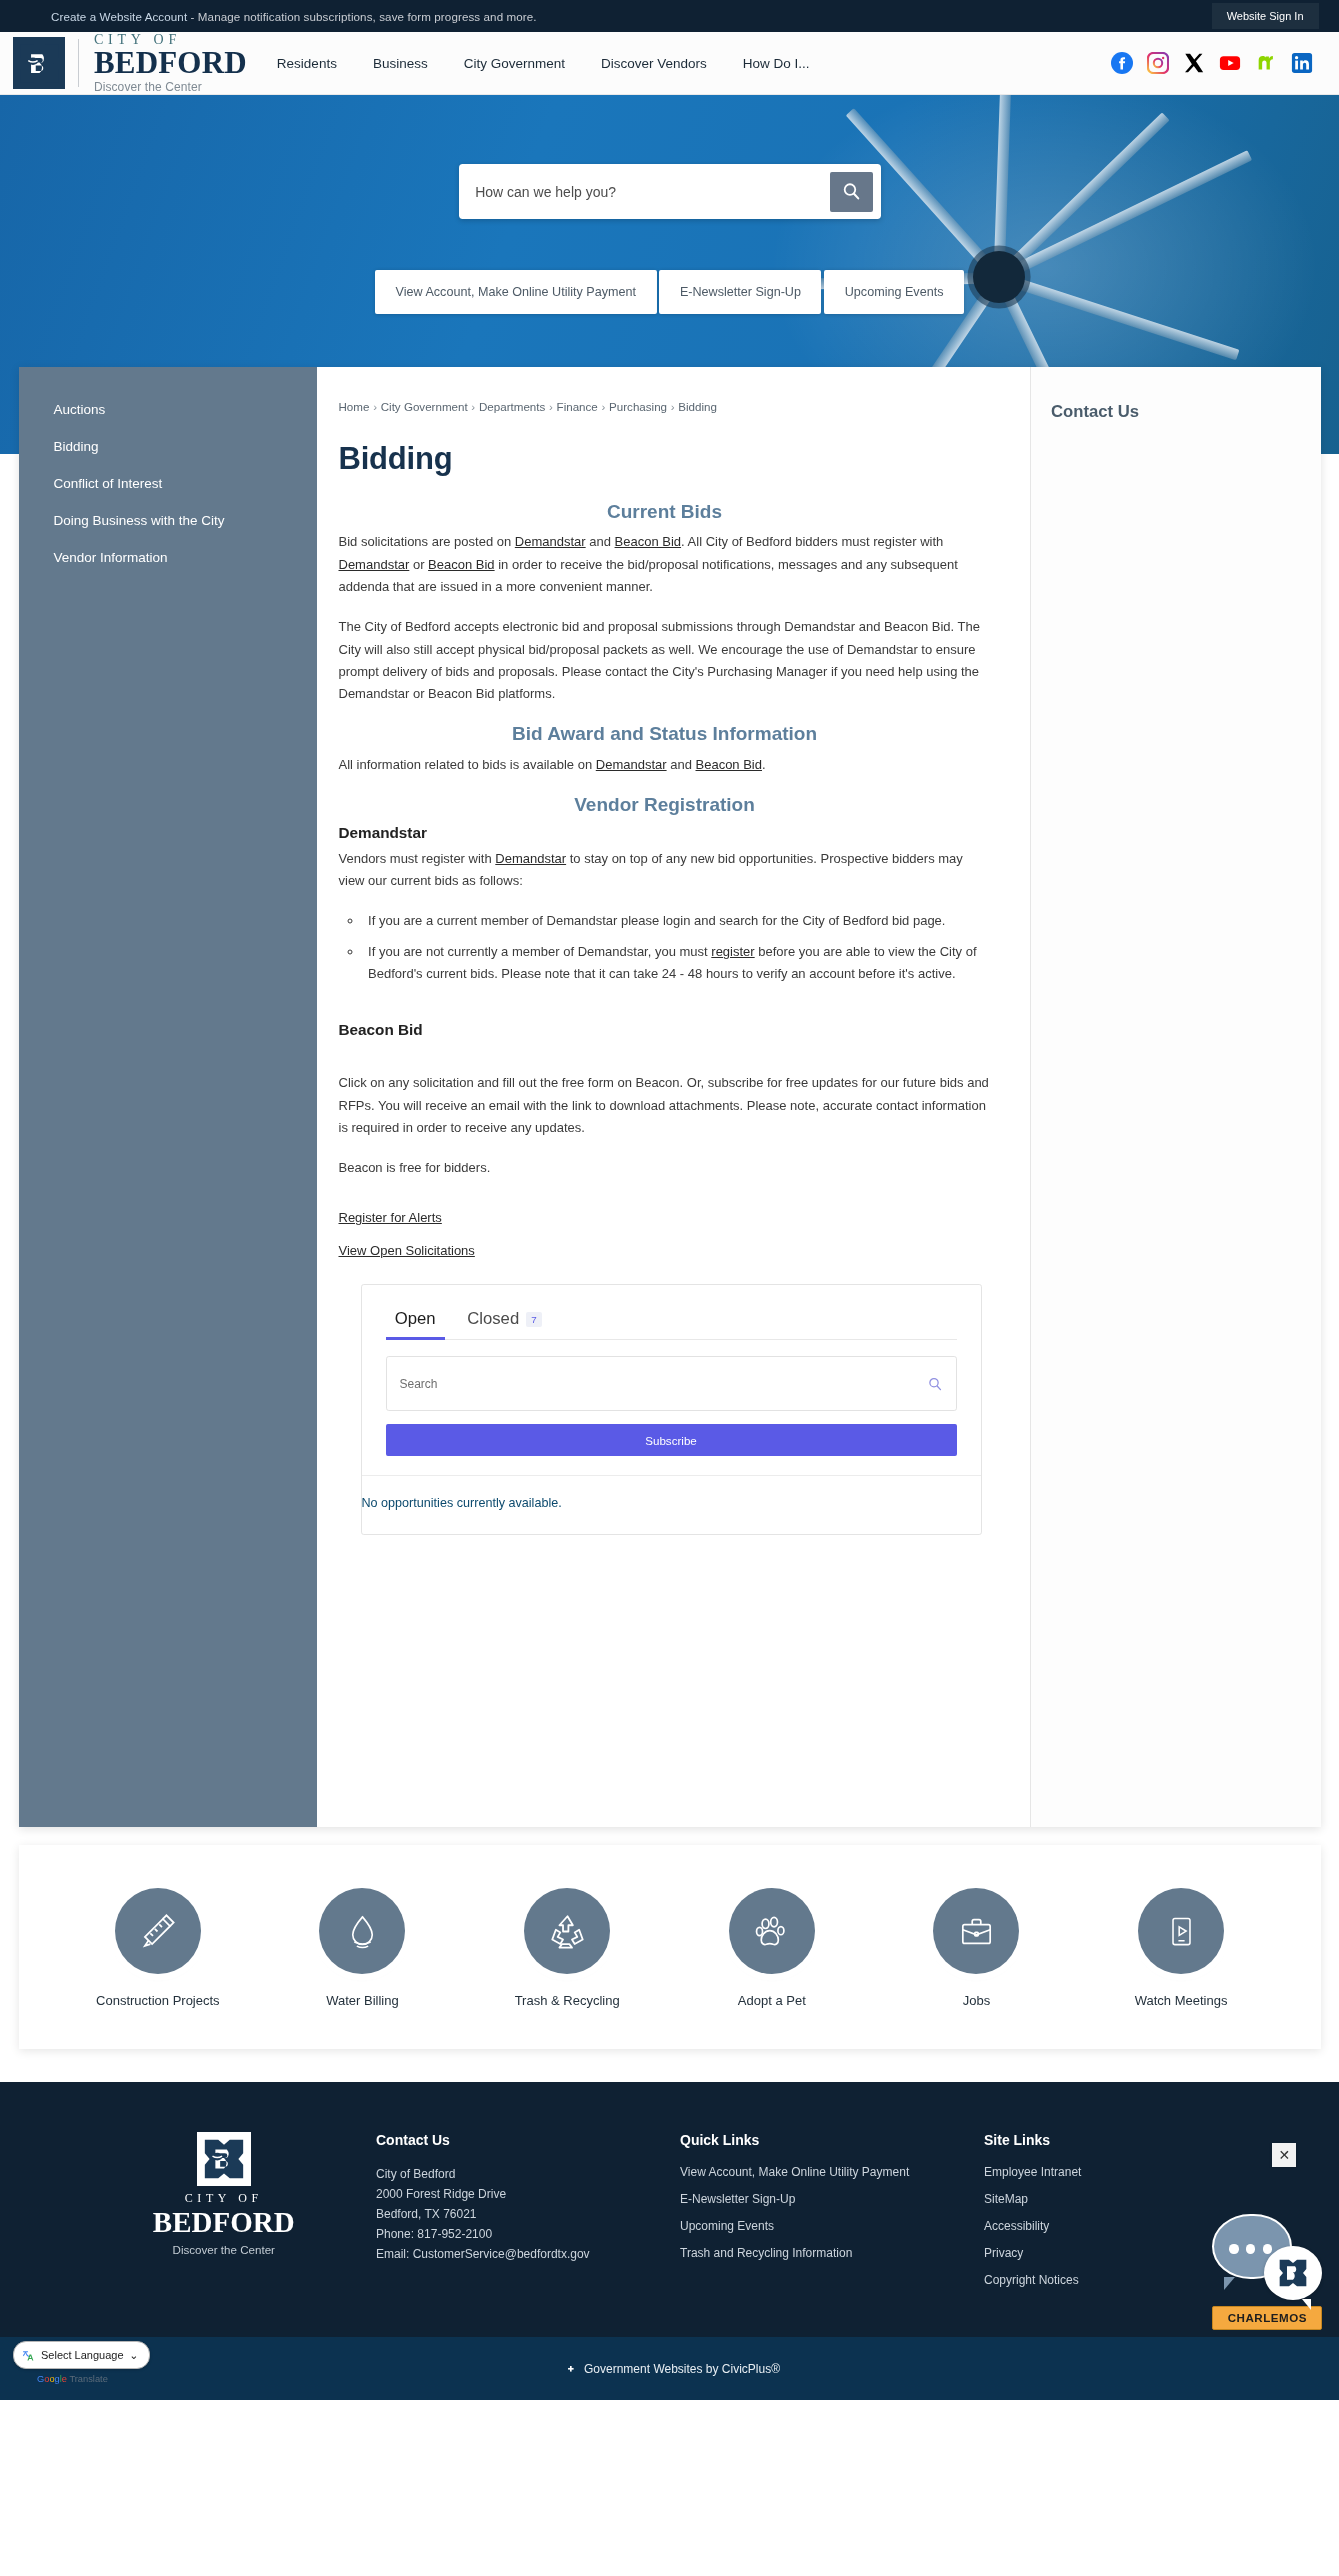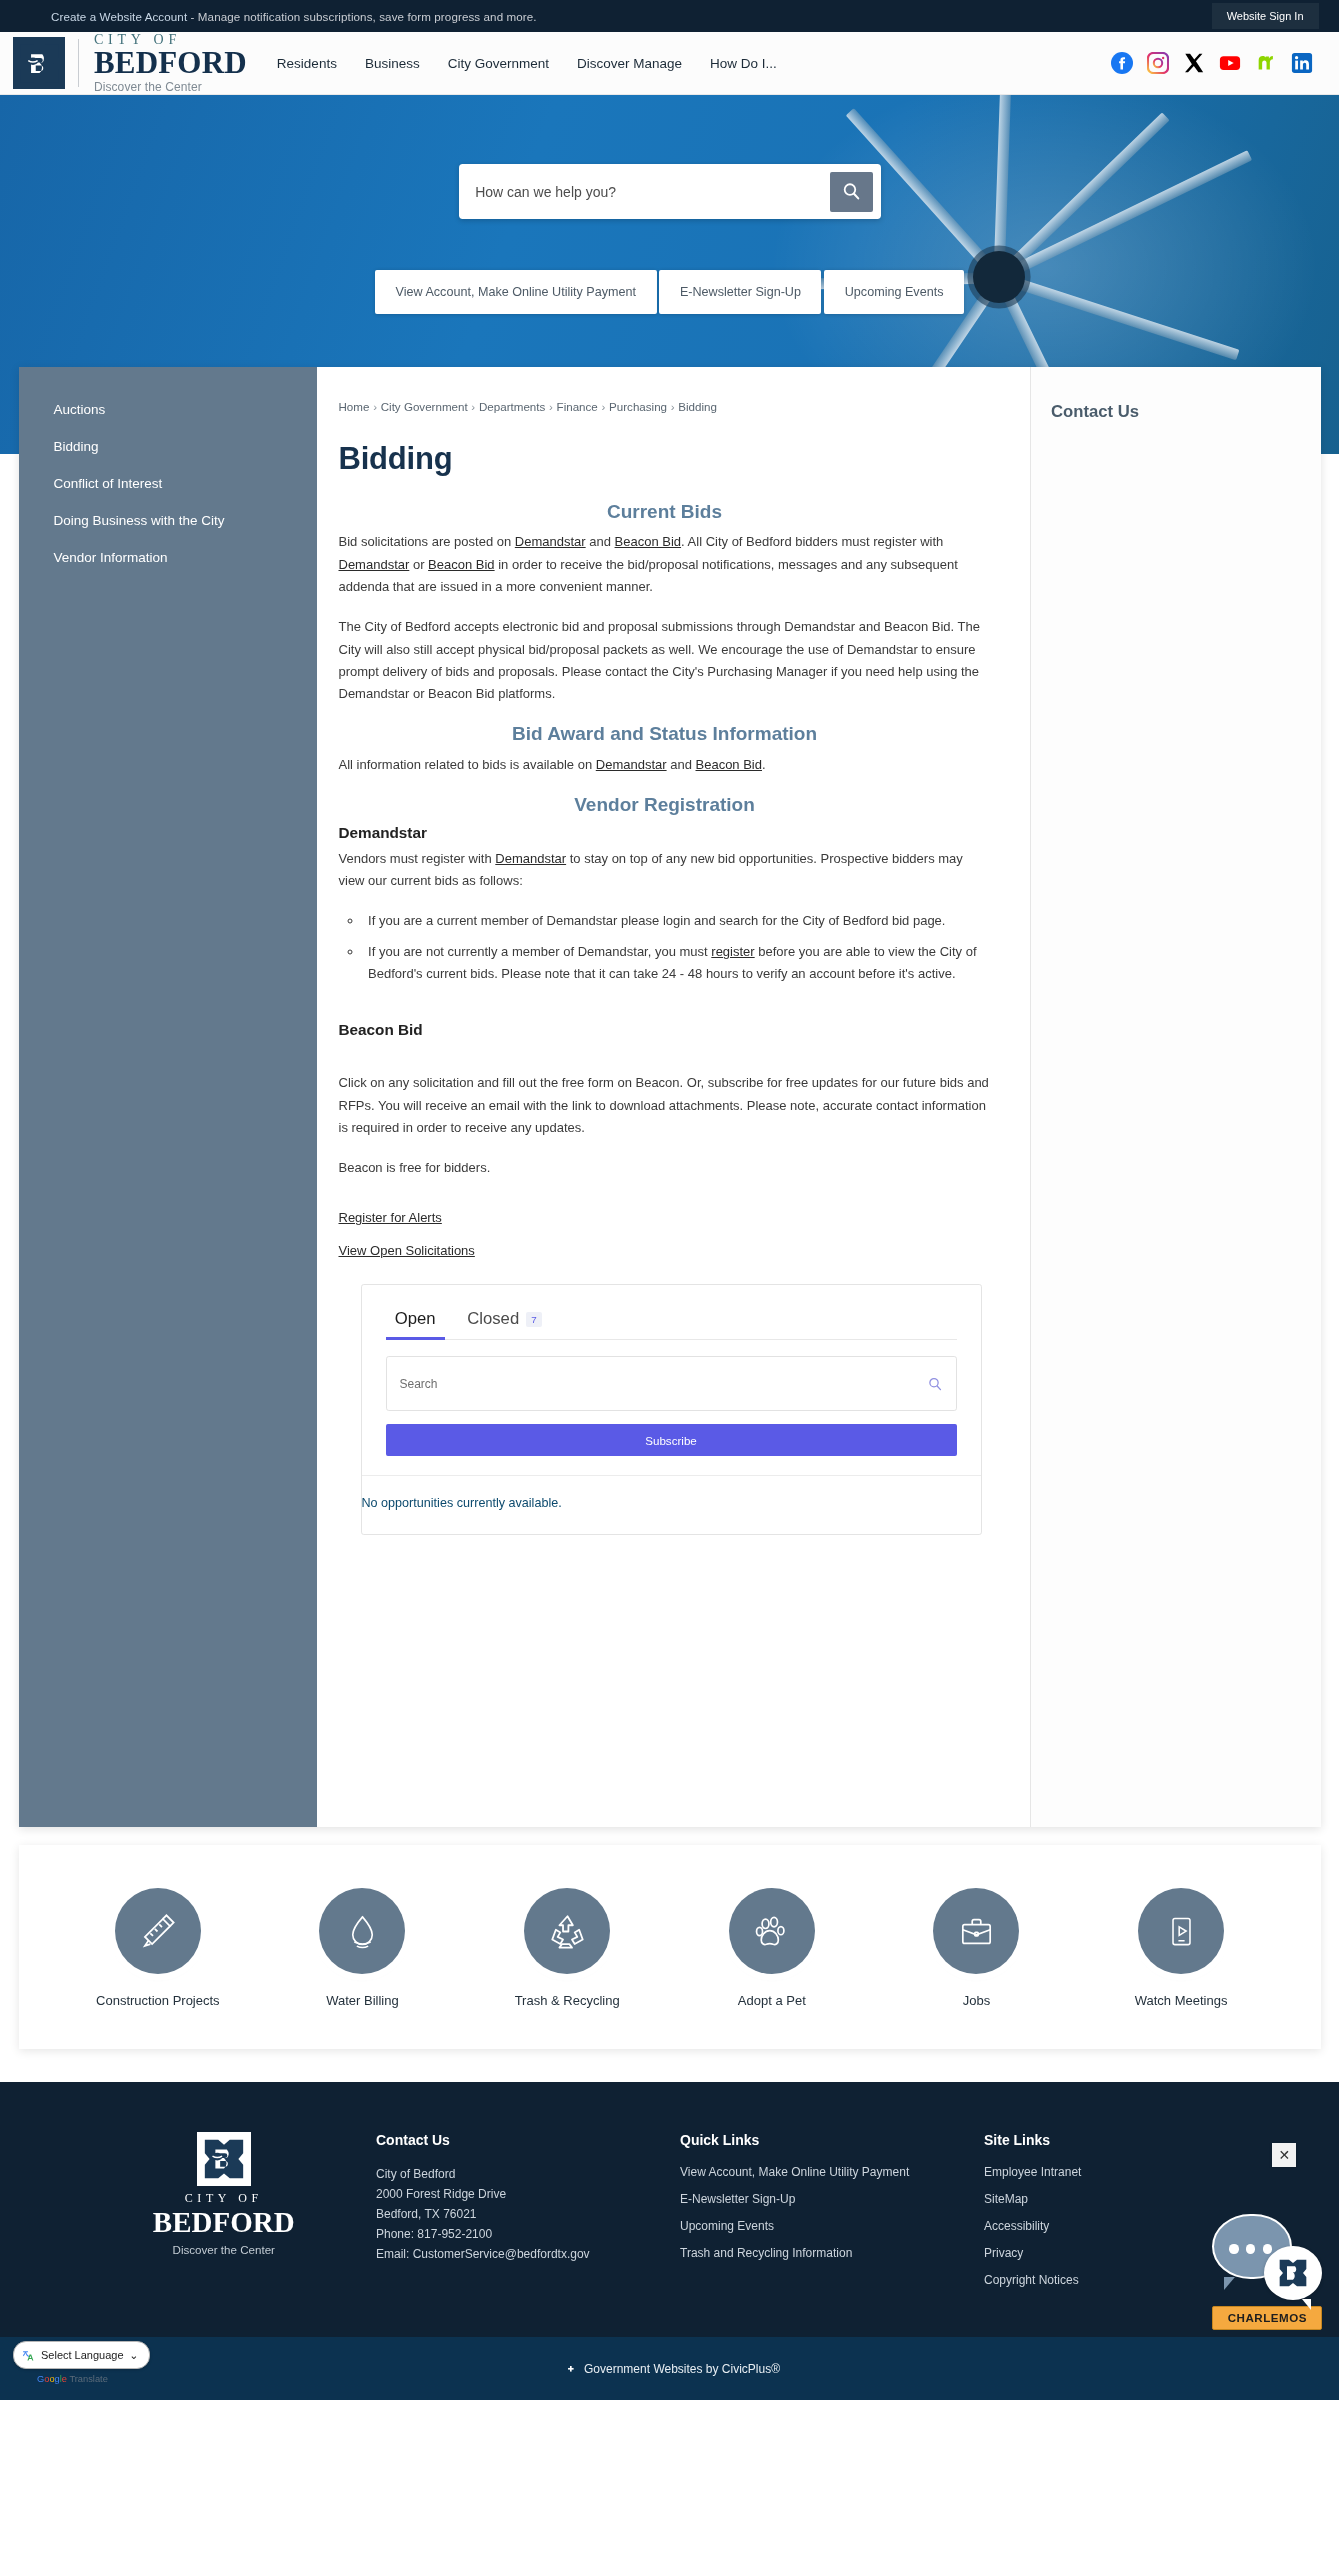--- a/index.html
+++ b/index.html
@@ -57,21 +57,21 @@
   .logo-divider { width: 0.9px; height: 48px; background: #c9cdd2; margin: 0 15px 0 13px; }
   .logo-text { line-height: 1; }
   .logo-city { font-family: "Liberation Serif", serif; font-size: 14px; letter-spacing: 4.8px; color: #41707a; font-weight: 400; }
   .logo-name {
     font-family: "Liberation Serif", serif;
     font-size: 31px; font-weight: 700; color: #14304c;
     letter-spacing: 0.2px; line-height: .98; margin-top: 0.9px;
   }
   .logo-tag { font-size: 12px; color: #7f8a93; margin-top: 1.9px; letter-spacing: 0.1px; }
 
-  .main-nav { display: flex; align-items: center; gap: 28px; margin-left: 30px; }
+  .main-nav { display: flex; align-items: center; gap: 36px; margin-left: 30px; }
   .nav-item {
     font-size: 13.5px; color: #1c2b38; text-decoration: none;
     white-space: nowrap; cursor: pointer;
   }
 
   .social-row { display: flex; align-items: center; gap: 14px; margin-left: auto; }
   .social-ic { width: 22px; height: 22px; display:block; cursor:pointer; }
 
   
   .hero {
@@ -365,21 +365,21 @@
       <div class="logo-city">CITY OF</div>
       <div class="logo-name">BEDFORD</div>
       <div class="logo-tag">Discover the Center</div>
     </div>
   </div>
 
   <nav class="main-nav">
     <a class="nav-item" href="#">Residents</a>
     <a class="nav-item" href="#">Business</a>
     <a class="nav-item" href="#">City Government</a>
-    <a class="nav-item" href="#">Discover Manage</a>
+    <a class="nav-item" href="#">Discover Vendors</a>
     <a class="nav-item" href="#">How Do I...</a>
   </nav>
 
   <div class="social-row">
     <a href="#">
       <svg class="social-ic" viewBox="0 0 24 24">
           <circle cx="12" cy="12" r="12" fill="#1877F2"></circle>
           <path d="M15.2 12.4h-2.1V19h-2.8v-6.6H8.8V10h1.5V8.6c0-1.9 1-3 3.2-3h1.8v2.4h-1.2c-.7 0-.9.3-.9.9V10h2.2z" fill="#fff"></path>
         </svg>
     </a>

